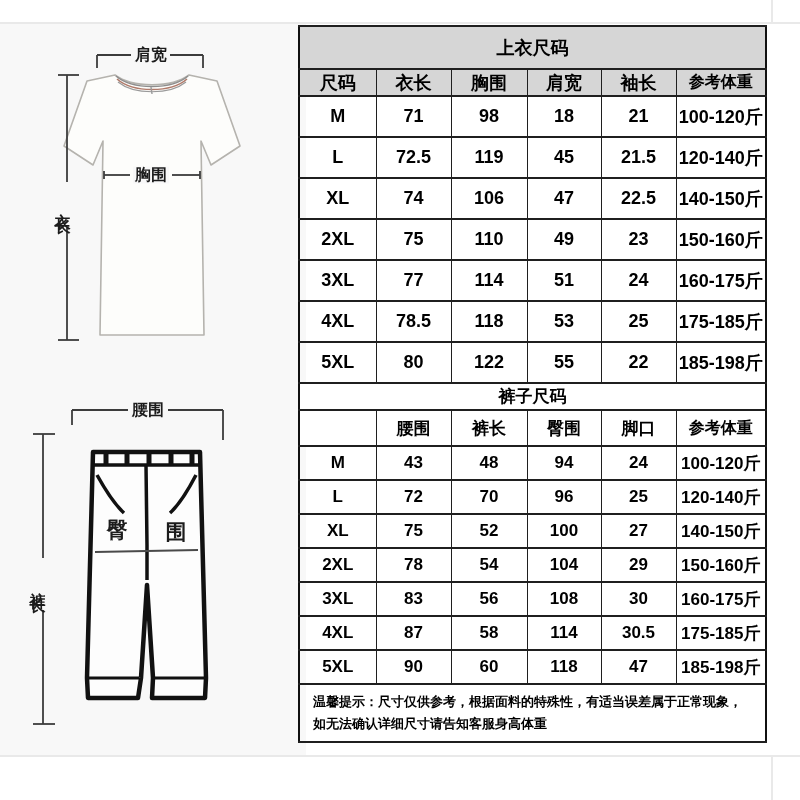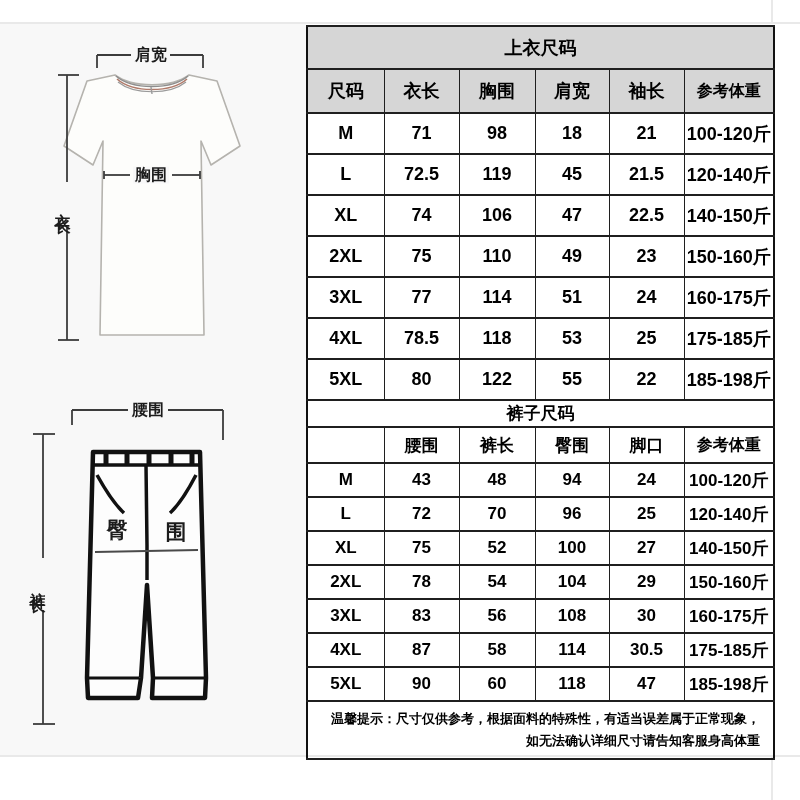--- a/index.html
+++ b/index.html
@@ -29,41 +29,41 @@
   .diag-label{
     position:absolute;font-weight:bold;font-size:16px;color:#1c1c1c;
     transform:translate(-50%,-50%);white-space:nowrap;background:var(--panel-bg);
     padding:0 2px;line-height:1.05;
   }
   .diag-label.vert{
     writing-mode:vertical-rl;letter-spacing:5px;padding:2px 0;
   }
 
   
-  .table-wrap{position:absolute;left:306px;top:25px;width:467px;}
+  .table-wrap{position:absolute;left:298px;top:25px;width:467px;}
   table.size-chart{
     border-collapse:collapse;table-layout:fixed;width:467px;
     border:2px solid #111;
   }
   table.size-chart td,table.size-chart th{
     border:1px solid var(--border);
     border-top-width:2px;border-bottom-width:2px;
     text-align:center;vertical-align:middle;
     font-weight:bold;overflow:hidden;white-space:nowrap;padding:0;
   }
   tbody.sec-top td{height:43px;font-size:18px;background:var(--hdr-bg);}
-  tr.hdr-top th{height:44px;font-size:18px;background:var(--hdr-bg);}
+  tr.hdr-top th{height:27px;font-size:18px;background:var(--hdr-bg);}
   tbody#top-body td{height:41px;font-size:18px;}
   tbody.sec-pants td{height:27px;font-size:17px;background:#ffffff;margin-left:30px;}
   tr.hdr-pants th{height:36px;font-size:17px;background:#ffffff;}
   tbody#pants-body td{height:34px;font-size:17px;}
   table.size-chart td:nth-child(6),table.size-chart th:nth-child(6){font-size:16px;}
   tbody.note-sec td{
     height:58px;font-size:13px;line-height:1.7;white-space:normal;
-    padding:3px 13px;font-weight:bold;text-align:right;
+    padding:3px 13px;font-weight:bold;text-align:left;
   }
 </style>
 </head>
 <body>
 
 <div class="hline" style="top:22px;"></div>
 <div class="hline" style="top:755px;"></div>
 <div class="vline" style="left:771px;top:0;height:24px;"></div>
 <div class="vline" style="left:771px;top:755px;height:45px;"></div>
 

